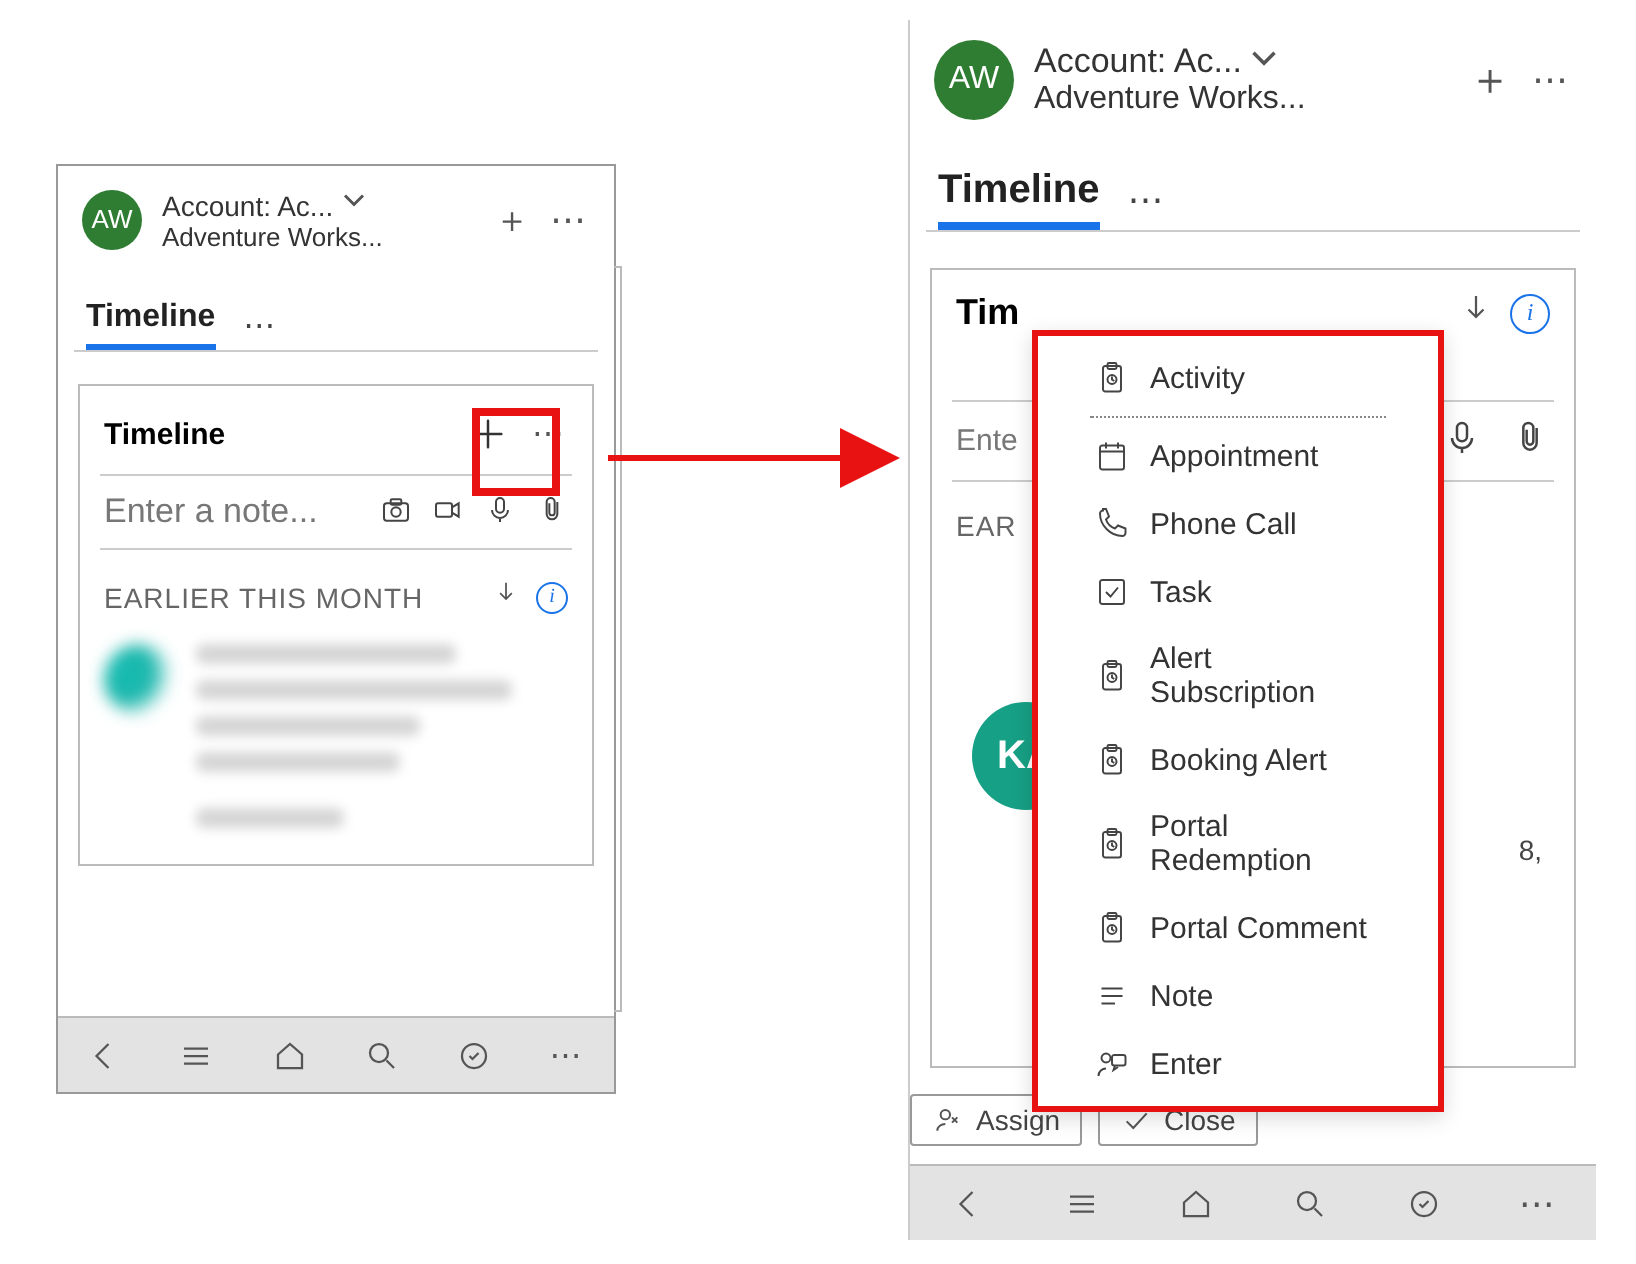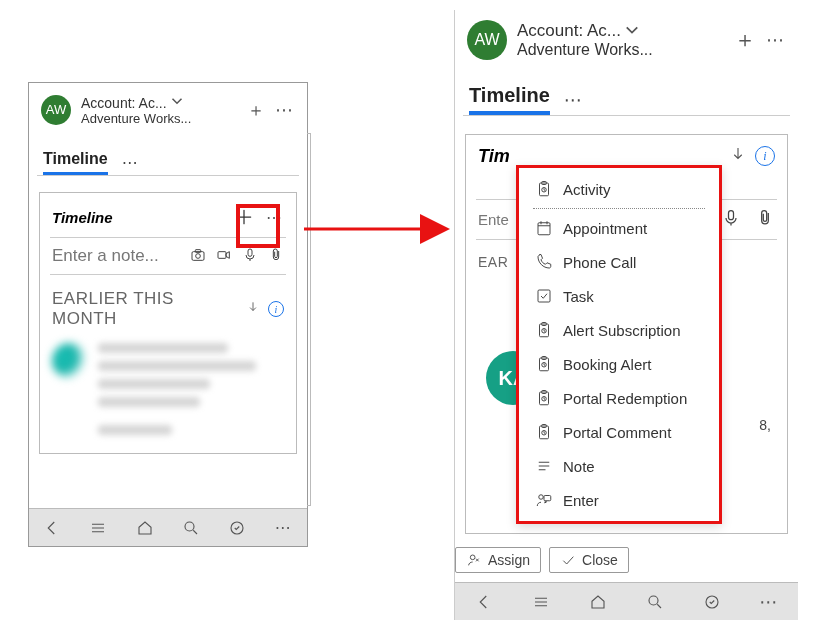--- a/index.html
+++ b/index.html
@@ -51,36 +51,36 @@
     .tabs-sep { border-bottom: 1px solid #ccc; margin: 0 8px; }
 
     
     .card {
       margin: 16px 10px 0 10px;
       border: 1px solid #bbb;
       background: #fff;
     }
     .panel-right .card { margin: 18px 10px 0 10px; position: relative; }
     .card-header { display:flex; align-items:center; padding: 10px 12px 6px 12px; gap:8px; }
-    .card-title { font-weight: 600; font-size: 15px; flex:1;font-style:italic; }
+    .card-title { font-weight: 600; font-size: 15px; flex:1; }
     .panel-right .card-title { font-size: 18px; }
     .card-plus { font-size: 20px; color:#333; width:28px; height:28px; display:flex; align-items:center; justify-content:center; }
     .card-header .ell { color:#555; letter-spacing:2px; }
     .card-sep { border-top:1px solid #ccc; margin:0 10px; }
 
     .note-row { display:flex; align-items:center; padding:8px 12px; gap:8px; }
     .note-placeholder { flex:1; color:#777; font-size:17px; }
     .panel-right .note-placeholder { font-size: 15px; }
     .note-icons { display:flex; gap:10px; color:#444; font-size:14px; }
     .note-icons svg { width:16px; height:16px; }
     .panel-right .note-icons { gap:14px; }
     .panel-right .note-icons svg { width: 20px; height:20px; }
 
     .section-label { padding: 14px 12px 4px 12px; display:flex; align-items:center; gap:8px; }
-    .section-label .txt { flex:1; color:#666; font-size:17px; letter-spacing: .5px; }
+    .section-label .txt { flex:1; color:#666; font-size:14px; letter-spacing: .5px; }
     .panel-right .section-label .txt { font-size: 14px; }
     .section-label svg { width:14px; height:14px; }
     .info-circ {
       width:16px; height:16px; border-radius:50%; border:1.5px solid #1a73e8;
       display:flex; align-items:center; justify-content:center;
       color:#1a73e8; font-size:10px; font-style: italic; font-family: Georgia, serif;
     }
 
     
     .blur-block { padding: 10px 12px; display:flex; gap:10px; }
@@ -95,21 +95,21 @@
       color:#fff; display:flex; align-items:center; justify-content:center; font-size:20px; font-weight:600;
     }
     .peek-text { position:absolute; right: 16px; top: 282px; color:#444; font-size:14px; }
 
     
     .popup {
       position:absolute; top:30px; left:50px; width:206px;
       border: 3px solid #e81212;
       background:#fff; z-index:10;
       box-shadow: 0 3px 10px rgba(0,0,0,.15);
-      padding: 4px 4px;
+      padding: 4px 16px;
     }
     .popup-item {
       display:flex; align-items:center; gap:10px;
       padding: 8px 12px;
       font-size: 15px; color:#333; cursor:pointer;
     }
     .popup-item .ico { width:18px; height:18px; display:flex; align-items:center; justify-content:center; flex-shrink:0; }
     .popup-item .ico svg { width:18px; height:18px; }
     .dotted-sep { border-top:1px dotted #888; margin: 2px 10px; }
 

